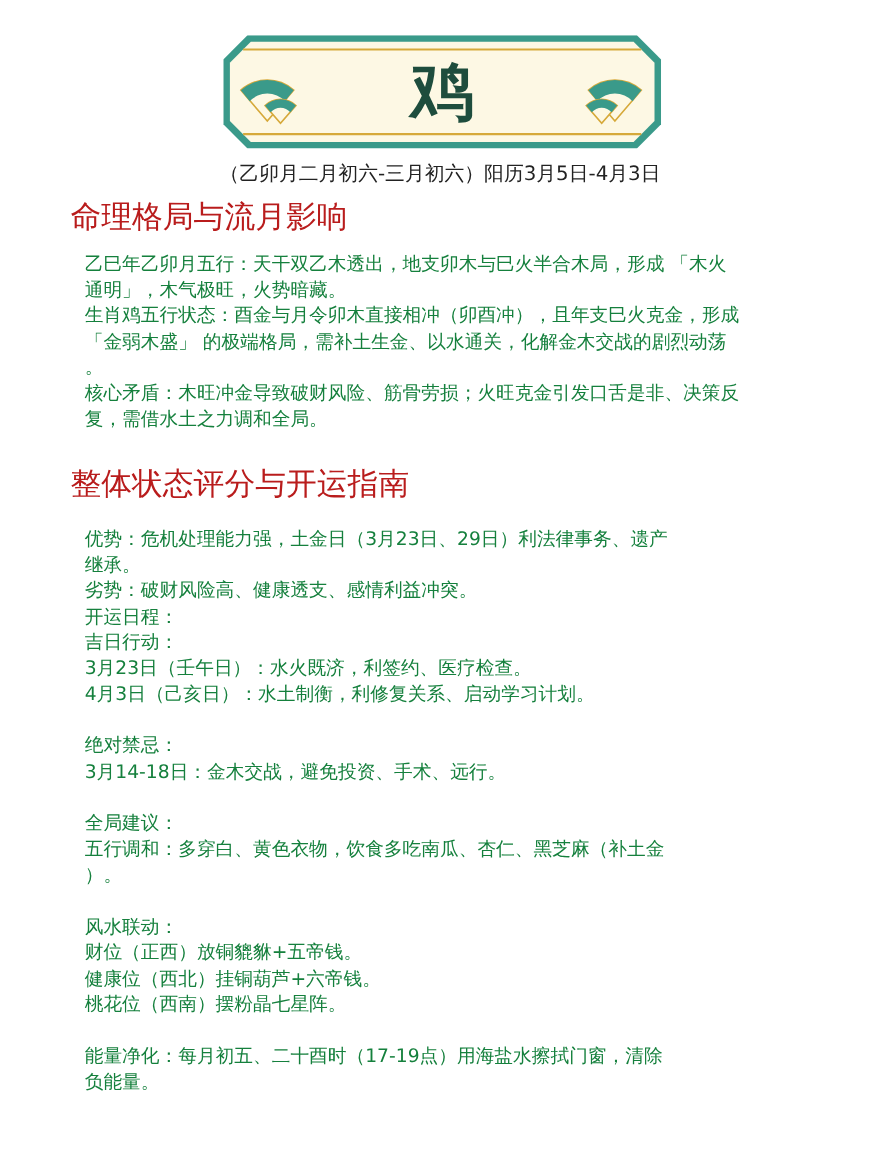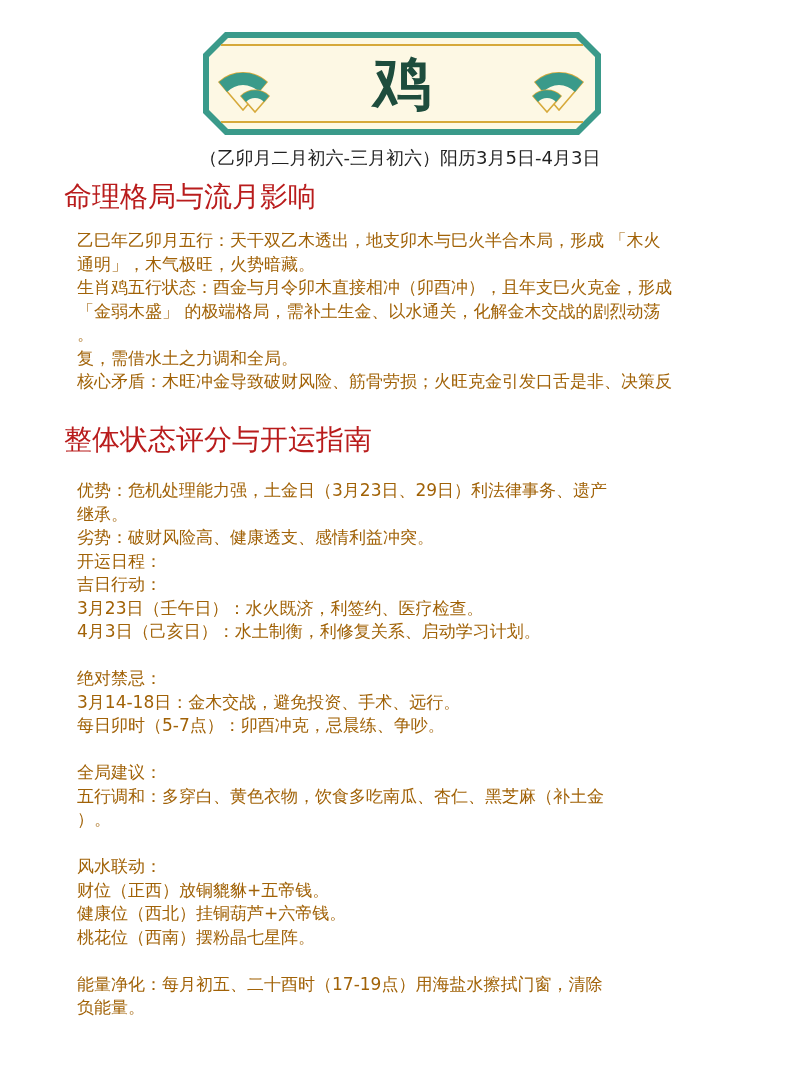--- a/index.html
+++ b/index.html
@@ -8,21 +8,21 @@
   .banner { position: absolute; left: 203px; top: 32px; width: 398px; height: 103px; }
   .banner svg { position: absolute; left: 0; top: 0; }
   .banner-char { position: absolute; left: 0; top: 0; width: 100%; height: 100%;
                  display: flex; align-items: center; justify-content: center;
                  font-family: "DejaVu Serif", "Liberation Serif", serif;
                  font-weight: bold; font-size: 58px; color: #1e4d3d; letter-spacing: 0; }
   .fan { position: absolute; }
   .subtitle { position: absolute; left: 0; width: 800px; top: 146px; text-align: center;
               font-size: 18px; color: #222; }
   .section-title { position: absolute; left: 64px; font-size: 28px; color: #b91c1c; font-weight: normal; }
-  .block { position: absolute; left: 77px; width: 690px; font-size: 17px; line-height: 23.5px; color: #a16207; }
+  .block { position: absolute; left: 77px; width: 690px; font-size: 17px; line-height: 23.5px; color: #15803d; }
   .block p { margin: 0; }
   .gap { height: 23.5px; }
 </style>
 </head>
 <body>
 
 <div class="banner">
   <svg width="398" height="103" viewBox="0 0 398 103">
     <polygon points="22,0 376,0 398,22 398,81 376,103 22,103 0,81 0,22" fill="#3a9a8a"></polygon>
     <polygon points="25,6 373,6 392,25 392,78 373,97 25,97 6,78 6,25" fill="#fdf8e4"></polygon>
@@ -51,37 +51,36 @@
 
 <div class="subtitle">（乙卯月二月初六-三月初六）阳历3月5日-4月3日</div>
 
 <div class="section-title" style="top:178px;">命理格局与流月影响</div>
 <div class="block" style="top:229px;">
   <p>乙巳年乙卯月五行：天干双乙木透出，地支卯木与巳火半合木局，形成 「木火</p>
   <p>通明」，木气极旺，火势暗藏。</p>
   <p>生肖鸡五行状态：酉金与月令卯木直接相冲（卯酉冲），且年支巳火克金，形成</p>
   <p>「金弱木盛」 的极端格局，需补土生金、以水通关，化解金木交战的剧烈动荡</p>
   <p>。</p>
+  <p>核心矛盾：木旺冲金导致破财风险、筋骨劳损；火旺克金引发口舌是非、决策反</p>
   <p>复，需借水土之力调和全局。</p>
-  <p>核心矛盾：木旺冲金导致破财风险、筋骨劳损；火旺克金引发口舌是非、决策反</p>
 </div>
 
 <div class="section-title" style="top:421px;text-align:center;">整体状态评分与开运指南</div>
 <div class="block" style="top:479px;">
   <p>优势：危机处理能力强，土金日（3月23日、29日）利法律事务、遗产</p>
   <p>继承。</p>
   <p>劣势：破财风险高、健康透支、感情利益冲突。</p>
   <p>开运日程：</p>
   <p>吉日行动：</p>
   <p>3月23日（壬午日）：水火既济，利签约、医疗检查。</p>
   <p>4月3日（己亥日）：水土制衡，利修复关系、启动学习计划。</p>
   <div class="gap"></div>
   <p>绝对禁忌：</p>
   <p>3月14-18日：金木交战，避免投资、手术、远行。</p>
-  <p>每日卯时（5-7点）：卯酉冲克，忌晨练、争吵。</p>
   <div class="gap"></div>
   <p>全局建议：</p>
   <p>五行调和：多穿白、黄色衣物，饮食多吃南瓜、杏仁、黑芝麻（补土金</p>
   <p>）。</p>
   <div class="gap"></div>
   <p>风水联动：</p>
   <p>财位（正西）放铜貔貅+五帝钱。</p>
   <p>健康位（西北）挂铜葫芦+六帝钱。</p>
   <p>桃花位（西南）摆粉晶七星阵。</p>
   <div class="gap"></div>

